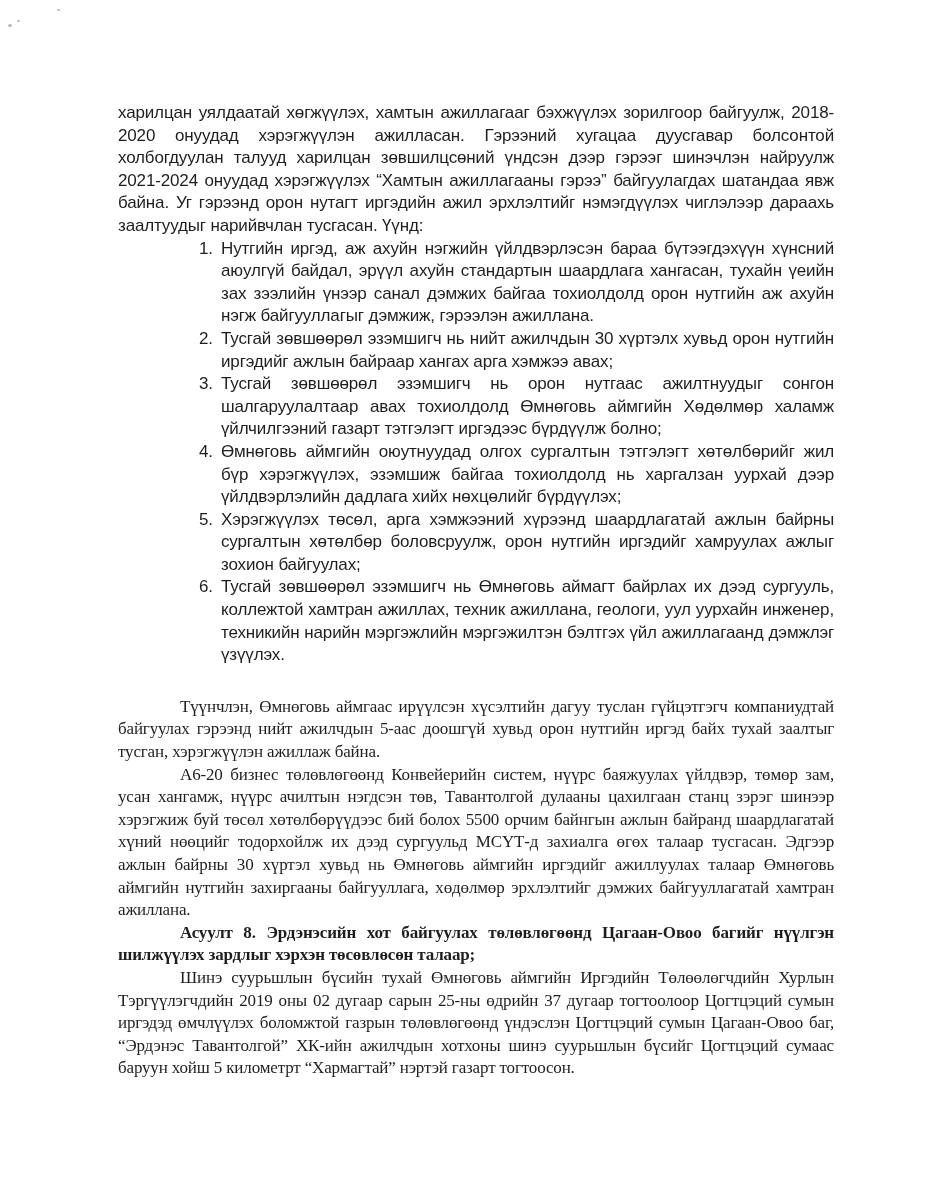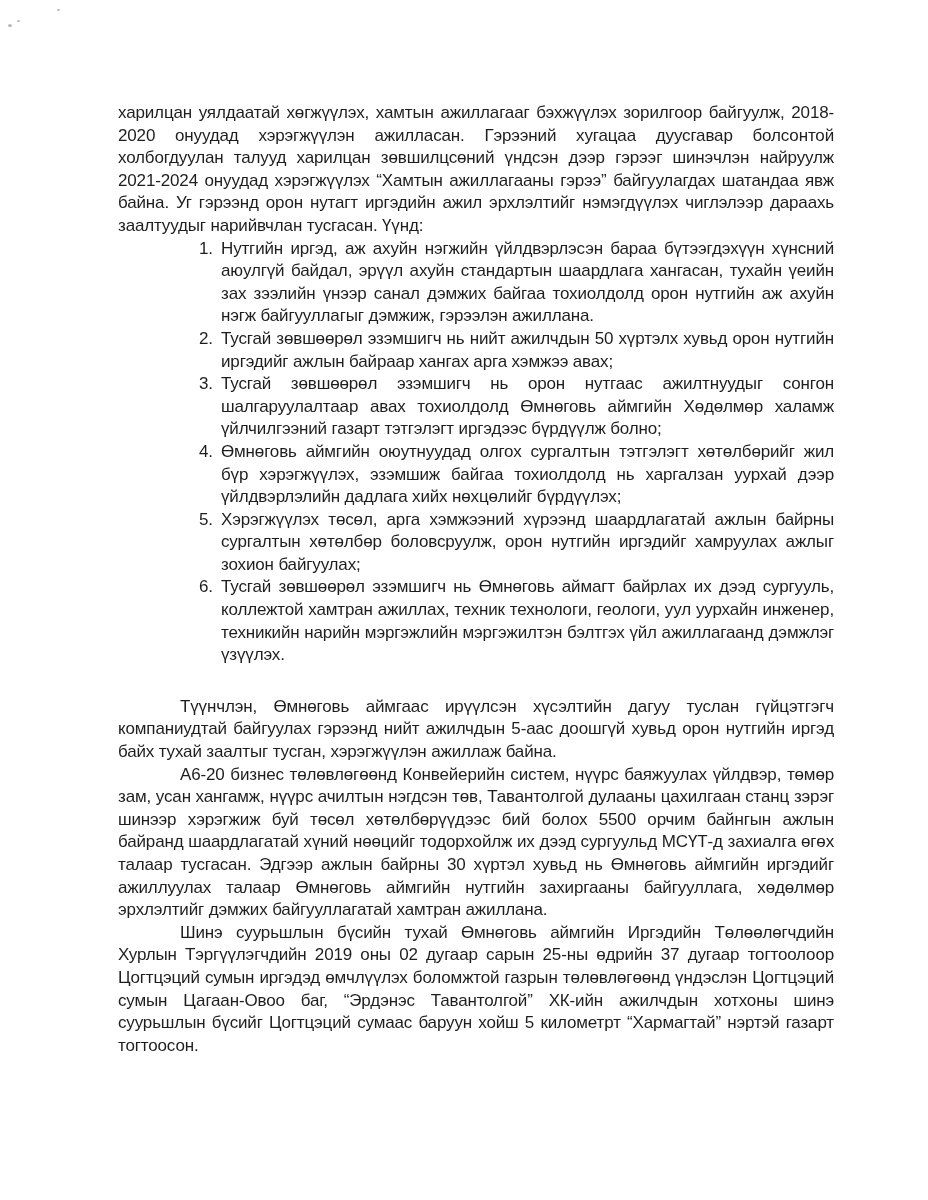--- a/index.html
+++ b/index.html
@@ -26,20 +26,21 @@
     }
     .justify {
       text-align: justify;
       text-align-last: left;
     }
     .para {
       margin: 0;
     }
     .indent {
       text-indent: 62px;
+      font-family: Liberation Serif, serif;
     }
     .list {
       list-style: none;
       margin: 0;
       padding: 0 0 0 81px;
     }
     .list-item {
       position: relative;
       padding-left: 22px;
       text-align: justify;
@@ -75,40 +76,41 @@
 
   <p class="para justify">харилцан уялдаатай хөгжүүлэх, хамтын ажиллагааг бэхжүүлэх зорилгоор байгуулж, 2018-2020 онуудад хэрэгжүүлэн ажилласан. Гэрээний хугацаа дуусгавар болсонтой холбогдуулан талууд харилцан зөвшилцсөний үндсэн дээр гэрээг шинэчлэн найруулж 2021-2024 онуудад хэрэгжүүлэх “Хамтын ажиллагааны гэрээ” байгуулагдах шатандаа явж байна. Уг гэрээнд орон нутагт иргэдийн ажил эрхлэлтийг нэмэгдүүлэх чиглэлээр дараахь заалтуудыг нарийвчлан тусгасан. Үүнд:</p>
 
   <ol class="list">
     <li class="list-item">
       <span class="list-num">1.</span>
       <span>Нутгийн иргэд, аж ахуйн нэгжийн үйлдвэрлэсэн бараа бүтээгдэхүүн хүнсний аюулгүй байдал, эрүүл ахуйн стандартын шаардлага хангасан, тухайн үеийн зах зээлийн үнээр санал дэмжих байгаа тохиолдолд орон нутгийн аж ахуйн нэгж байгууллагыг дэмжиж, гэрээлэн ажиллана.</span>
     </li>
     <li class="list-item">
       <span class="list-num">2.</span>
-      <span>Тусгай зөвшөөрөл эзэмшигч нь нийт ажилчдын 50 хүртэлх хувьд орон нутгийн иргэдийг  ажлын байраар хангах арга хэмжээ авах;</span>
+      <span>Тусгай зөвшөөрөл эзэмшигч нь нийт ажилчдын 30 хүртэлх хувьд орон нутгийн иргэдийг  ажлын байраар хангах арга хэмжээ авах;</span>
     </li>
     <li class="list-item">
       <span class="list-num">3.</span>
       <span>Тусгай зөвшөөрөл эзэмшигч нь орон нутгаас ажилтнуудыг сонгон шалгаруулалтаар авах тохиолдолд Өмнөговь аймгийн Хөдөлмөр халамж үйлчилгээний газарт тэтгэлэгт иргэдээс бүрдүүлж болно;</span>
     </li>
     <li class="list-item">
       <span class="list-num">4.</span>
       <span>Өмнөговь аймгийн оюутнуудад олгох сургалтын тэтгэлэгт хөтөлбөрийг жил бүр хэрэгжүүлэх, эзэмшиж байгаа тохиолдолд нь харгалзан уурхай дээр үйлдвэрлэлийн дадлага хийх нөхцөлийг бүрдүүлэх;</span>
     </li>
     <li class="list-item">
       <span class="list-num">5.</span>
       <span>Хэрэгжүүлэх төсөл, арга хэмжээний хүрээнд шаардлагатай ажлын байрны сургалтын хөтөлбөр боловсруулж, орон нутгийн иргэдийг хамруулах ажлыг зохион байгуулах;</span>
     </li>
     <li class="list-item">
       <span class="list-num">6.</span>
-      <span>Тусгай зөвшөөрөл эзэмшигч нь Өмнөговь аймагт байрлах их дээд сургууль, коллежтой хамтран ажиллах, техник технологи, геологи, уул уурхайн инженер, техникийн нарийн мэргэжлийн мэргэжилтэн бэлтгэх үйл ажиллагаанд дэмжлэг үзүүлэх.</span>
+      <span>Тусгай зөвшөөрөл эзэмшигч нь Өмнөговь аймагт байрлах их дээд сургууль, коллежтой хамтран ажиллах, техник ажиллана, геологи, уул уурхайн инженер, техникийн нарийн мэргэжлийн мэргэжилтэн бэлтгэх үйл ажиллагаанд дэмжлэг үзүүлэх.</span>
     </li>
   </ol>
 
   <p class="para justify indent gap-1">Түүнчлэн, Өмнөговь аймгаас ирүүлсэн хүсэлтийн дагуу туслан гүйцэтгэгч компаниудтай байгуулах гэрээнд нийт ажилчдын 5-аас доошгүй хувьд орон нутгийн иргэд байх тухай заалтыг тусган, хэрэгжүүлэн ажиллаж байна.</p>
 
   <p class="para justify indent gap-2">А6-20 бизнес төлөвлөгөөнд Конвейерийн систем, нүүрс баяжуулах үйлдвэр, төмөр зам, усан хангамж, нүүрс ачилтын нэгдсэн төв, Тавантолгой дулааны цахилгаан станц зэрэг шинээр хэрэгжиж буй төсөл хөтөлбөрүүдээс бий болох 5500 орчим байнгын ажлын байранд шаардлагатай хүний нөөцийг тодорхойлж их дээд сургуульд МСҮТ-д захиалга өгөх талаар тусгасан. Эдгээр ажлын байрны 30 хүртэл хувьд нь Өмнөговь аймгийн иргэдийг ажиллуулах талаар Өмнөговь аймгийн нутгийн захиргааны байгууллага, хөдөлмөр эрхлэлтийг дэмжих байгууллагатай хамтран ажиллана.</p>
 
+  <p class="heading justify indent gap-3">Асуулт 8. Эрдэнэсийн хот байгуулах төлөвлөгөөнд Цагаан-Овоо багийг нүүлгэн шилжүүлэх зардлыг хэрхэн төсөвлөсөн талаар;</p>
 
   <p class="para justify indent gap-4">Шинэ суурьшлын бүсийн тухай Өмнөговь аймгийн Иргэдийн Төлөөлөгчдийн Хурлын Тэргүүлэгчдийн 2019 оны 02 дугаар сарын 25-ны өдрийн 37 дугаар тогтоолоор Цогтцэций сумын иргэдэд өмчлүүлэх боломжтой газрын төлөвлөгөөнд үндэслэн Цогтцэций сумын Цагаан-Овоо баг, “Эрдэнэс Тавантолгой” ХК-ийн ажилчдын хотхоны шинэ суурьшлын бүсийг Цогтцэций сумаас баруун хойш 5 километрт “Хармагтай” нэртэй газарт тогтоосон.</p>
 
 </div>
 
 </body></html>

